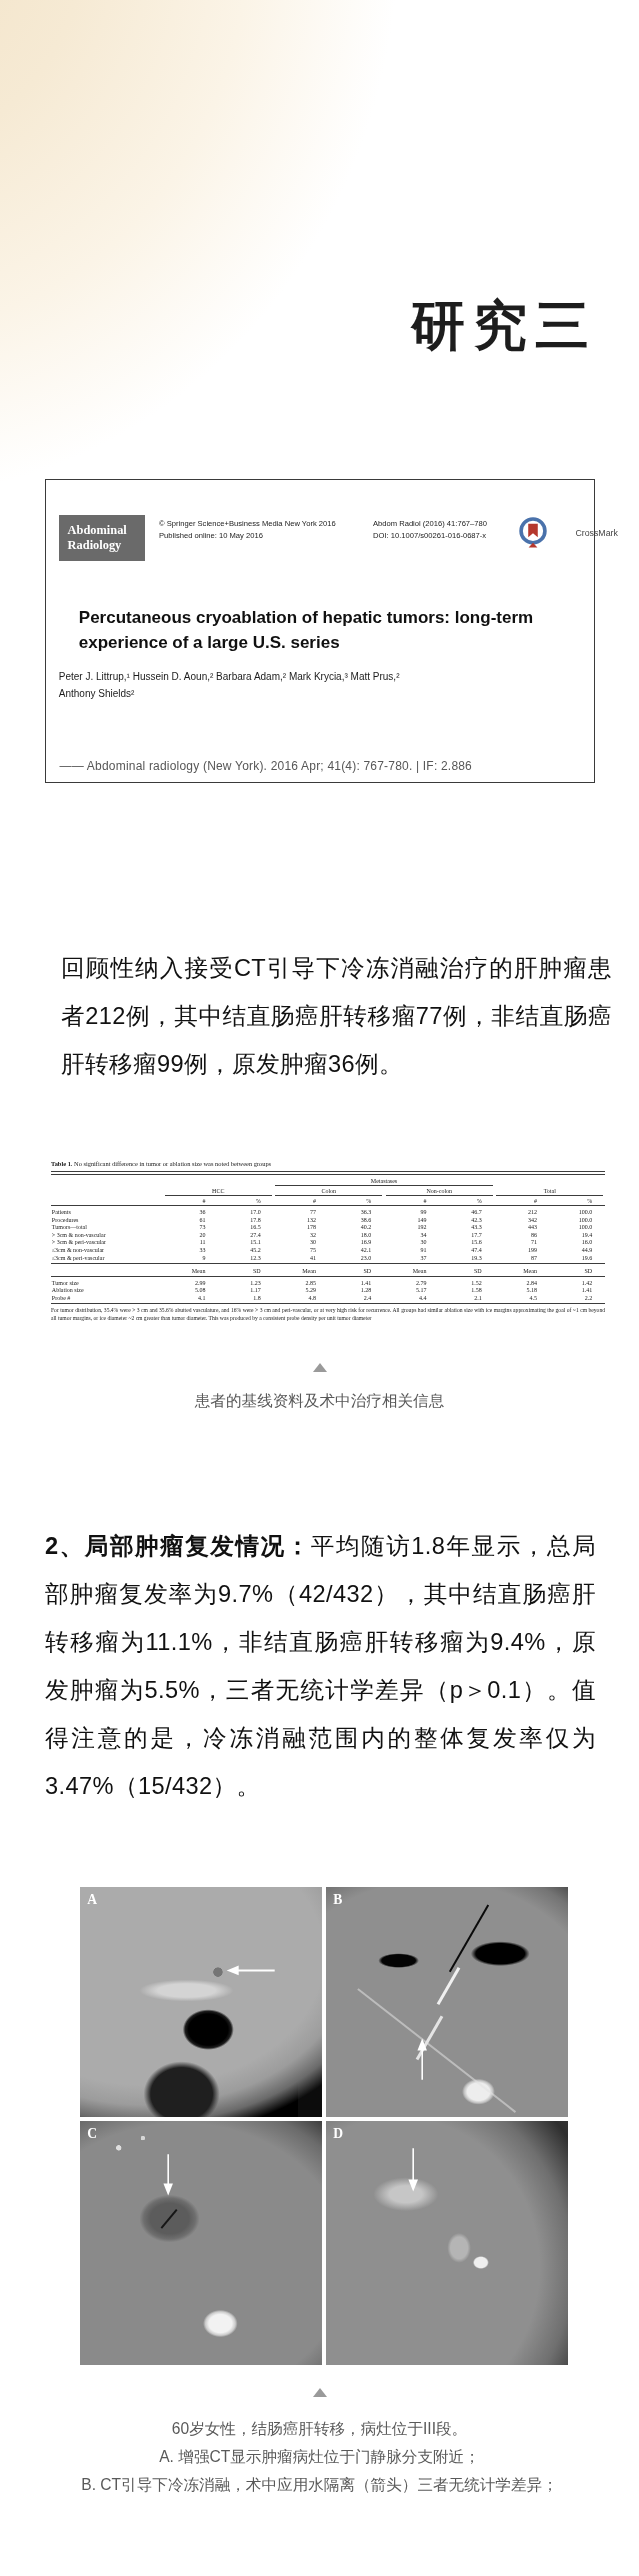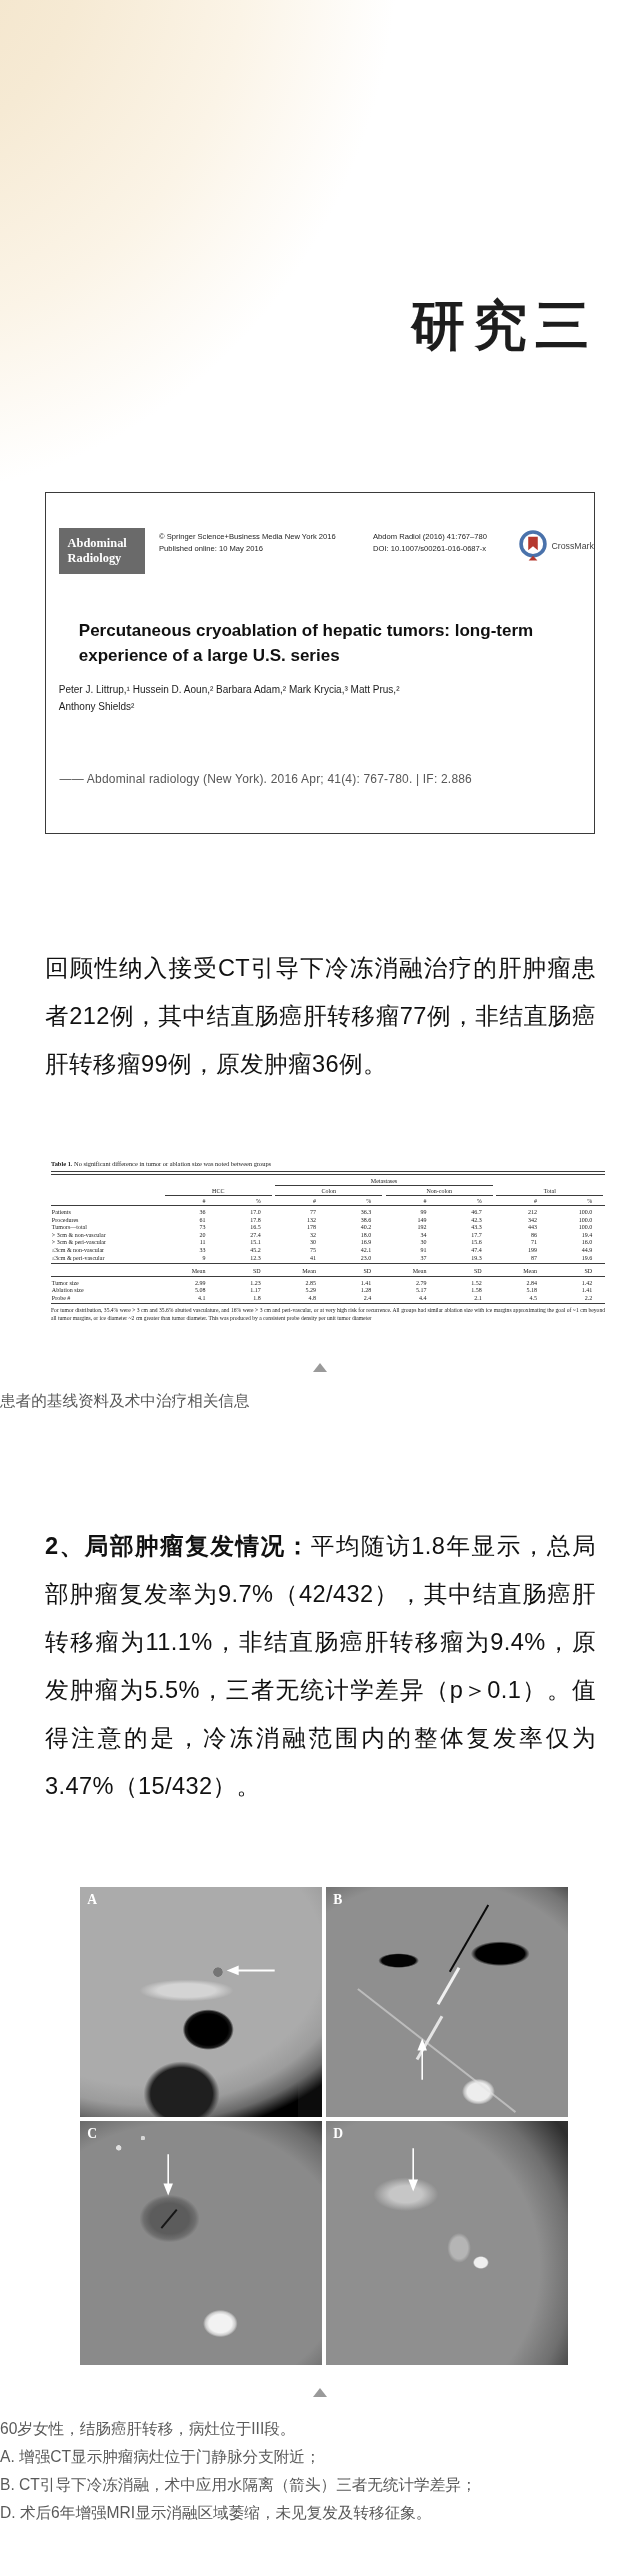--- a/index.html
+++ b/index.html
@@ -11,44 +11,44 @@
       #f2e2c6 0%, #f6ead4 30%, #fbf4e7 55%, rgba(255,255,255,0) 78%);}
   
   .hdr{position:absolute;right:42px;top:233px;text-align:right;}
   .hdr-script{font-family:"DejaVu Serif","Liberation Serif",serif;font-style:italic;font-weight:bold;
     font-size:50px;line-height:1.2;letter-spacing:3.2px;
     background:linear-gradient(180deg,#eckd 0,#e9d0a0 0%,#cfa263 55%,#ab7536 100%);
     -webkit-background-clip:text;background-clip:text;color:transparent;}
   .hdr-cn{font-family:"Liberation Serif","DejaVu Serif",serif;font-weight:bold;font-size:54px;
     line-height:1.25;letter-spacing:8px;color:#1d1d1d;}
   
-  .card{position:absolute;left:45px;top:492px;width:550px;height:342px;background:#fff;
+  .card{position:absolute;left:45px;top:479px;width:550px;height:304px;background:#fff;
     border:1.2px solid #3a3a3a;box-sizing:border-box;}
   .jbox{position:absolute;left:12.8px;top:35px;width:86px;height:46px;background:#6a6a6a;
     color:#fff;font-family:"Liberation Serif","DejaVu Serif",serif;font-weight:bold;
     font-size:12.4px;line-height:1.2;padding:8px 0 0 8.8px;box-sizing:border-box;}
   .meta{position:absolute;font-size:7.6px;line-height:1.55;color:#222;}
   .meta-l{left:113px;top:38px;}
   .meta-r{left:327px;top:38px;}
-  .cross{position:absolute;left:471px;top:35px;display:flex;align-items:center;}
+  .cross{position:absolute;left:471px;top:35px;display:flex;align-items:center;gap:24px;}
   .cross-label{font-size:8.8px;color:#444;margin-left:2.4px;}
   .ptitle{position:absolute;left:12.8px;top:126px;width:463px;font-weight:bold;font-size:17px;
     line-height:1.45;color:#101010;margin-left:20px;}
   .pauthors{position:absolute;left:12.8px;top:189px;width:495px;font-size:10px;line-height:1.65;color:#1c1c1c;}
   .pcite{position:absolute;left:13.6px;top:279px;font-size:12px;color:#575757;letter-spacing:0.2px;}
   
   .sec-head{position:absolute;left:44px;font-family:"Liberation Serif","DejaVu Serif",serif;
     font-weight:bold;font-size:29px;letter-spacing:2.4px;
     background:linear-gradient(105deg,#a9763b 0%,#d2a86f 55%,#b3withdraw 0,#b2823f 100%);
     -webkit-background-clip:text;background-clip:text;color:transparent;}
   .sh1{top:880px;} .sh2{top:1482px;}
   
   .para{position:absolute;left:45px;width:551px;font-size:23.6px;line-height:48px;
     color:#111;text-align:justify;letter-spacing:0.4px;}
-  .p1{top:944px;} .p2{top:1522px;}
+  .p1{top:944px;margin-left:16px;} .p2{top:1522px;}
   .para b{font-weight:bold;}
   
   .tblwrap{position:absolute;left:51px;top:1160px;width:554px;
     font-family:"Liberation Serif","DejaVu Serif",serif;color:#1a1a1a;}
   .tcap{font-size:6.4px;line-height:8.8px;margin-bottom:2.4px;}
   .dblrule{height:2px;border-top:0.8px solid #3c3c3c;border-bottom:0.8px solid #3c3c3c;margin-bottom:1.6px;}
   table.t1{width:100%;border-collapse:collapse;table-layout:fixed;font-size:6px;}
   table.t1 col.c0{width:112px;}
   table.t1 th,table.t1 td{padding:0.8px 1.6px;font-weight:normal;}
   table.t1 th .sp{display:inline-block;width:100%;text-align:center;border-bottom:0.8px solid #3c3c3c;padding-bottom:1.6px;}
@@ -60,21 +60,21 @@
   table.t1 tbody.cbody tr:last-child td{border-bottom:0.8px solid #3c3c3c;padding-bottom:2.4px;}
   table.t1 tr.mh th{border-bottom:0.8px solid #3c3c3c;text-align:right;padding:4px 12.8px 2.4px 0;}
   table.t1 tbody.sbody tr:first-child td{padding-top:2.4px;}
   table.t1 tbody.sbody tr:last-child td{border-bottom:0.8px solid #3c3c3c;padding-bottom:2.4px;}
   .tfoot{font-size:5.6px;line-height:7.6px;margin-top:3.2px;text-align:justify;color:#222;}
   
   .tri{position:absolute;left:50%;transform:translateX(-50%);width:0;height:0;
     border-left:7.2px solid transparent;border-right:7.2px solid transparent;
     border-bottom:9.6px solid #9a9a9a;}
   .tri1{top:1363px;} .tri2{top:2388px;}
-  .gcap{position:absolute;left:0;width:639px;color:#595959;font-size:15.6px;}
+  .gcap{position:absolute;left:0;width:639px;text-align:center;color:#595959;font-size:15.6px;}
   .gcap1{top:1391px;}
   .gcap2{top:2415px;line-height:28px;}
   
   .figure{position:absolute;left:80px;top:1887px;width:489px;display:grid;
     grid-template-columns:242px 242px;grid-template-rows:230px 244px;gap:4px;}
   .ct{position:relative;overflow:hidden;background:#050505;}
   .ct .lbl{position:absolute;top:4.8px;left:7.2px;color:#fff;z-index:5;
     font-family:"Liberation Serif","DejaVu Serif",serif;font-weight:bold;font-size:13.6px;}
   .ct-a{background-color:#000;background-image:
     radial-gradient(circle 8px at 57% 37%, #757575 0 55%, transparent 62%),
@@ -364,16 +364,15 @@
         <polygon points="9,58 3,43 15,43" fill="#fff"></polygon>
       </svg>
     </div>
   </div>
 
   <div class="tri tri2"></div>
   <div class="gcap gcap2">
     <div>60岁女性，结肠癌肝转移，病灶位于III段。</div>
     <div>A. 增强CT显示肿瘤病灶位于门静脉分支附近；</div>
     <div>B. CT引导下冷冻消融，术中应用水隔离（箭头）三者无统计学差异；</div>
-    <div>D. 术后6年增强MRI显示消融区域萎缩，未见复发及转移征象。</div>
   </div>
 </div>
 
 
 </body></html>

